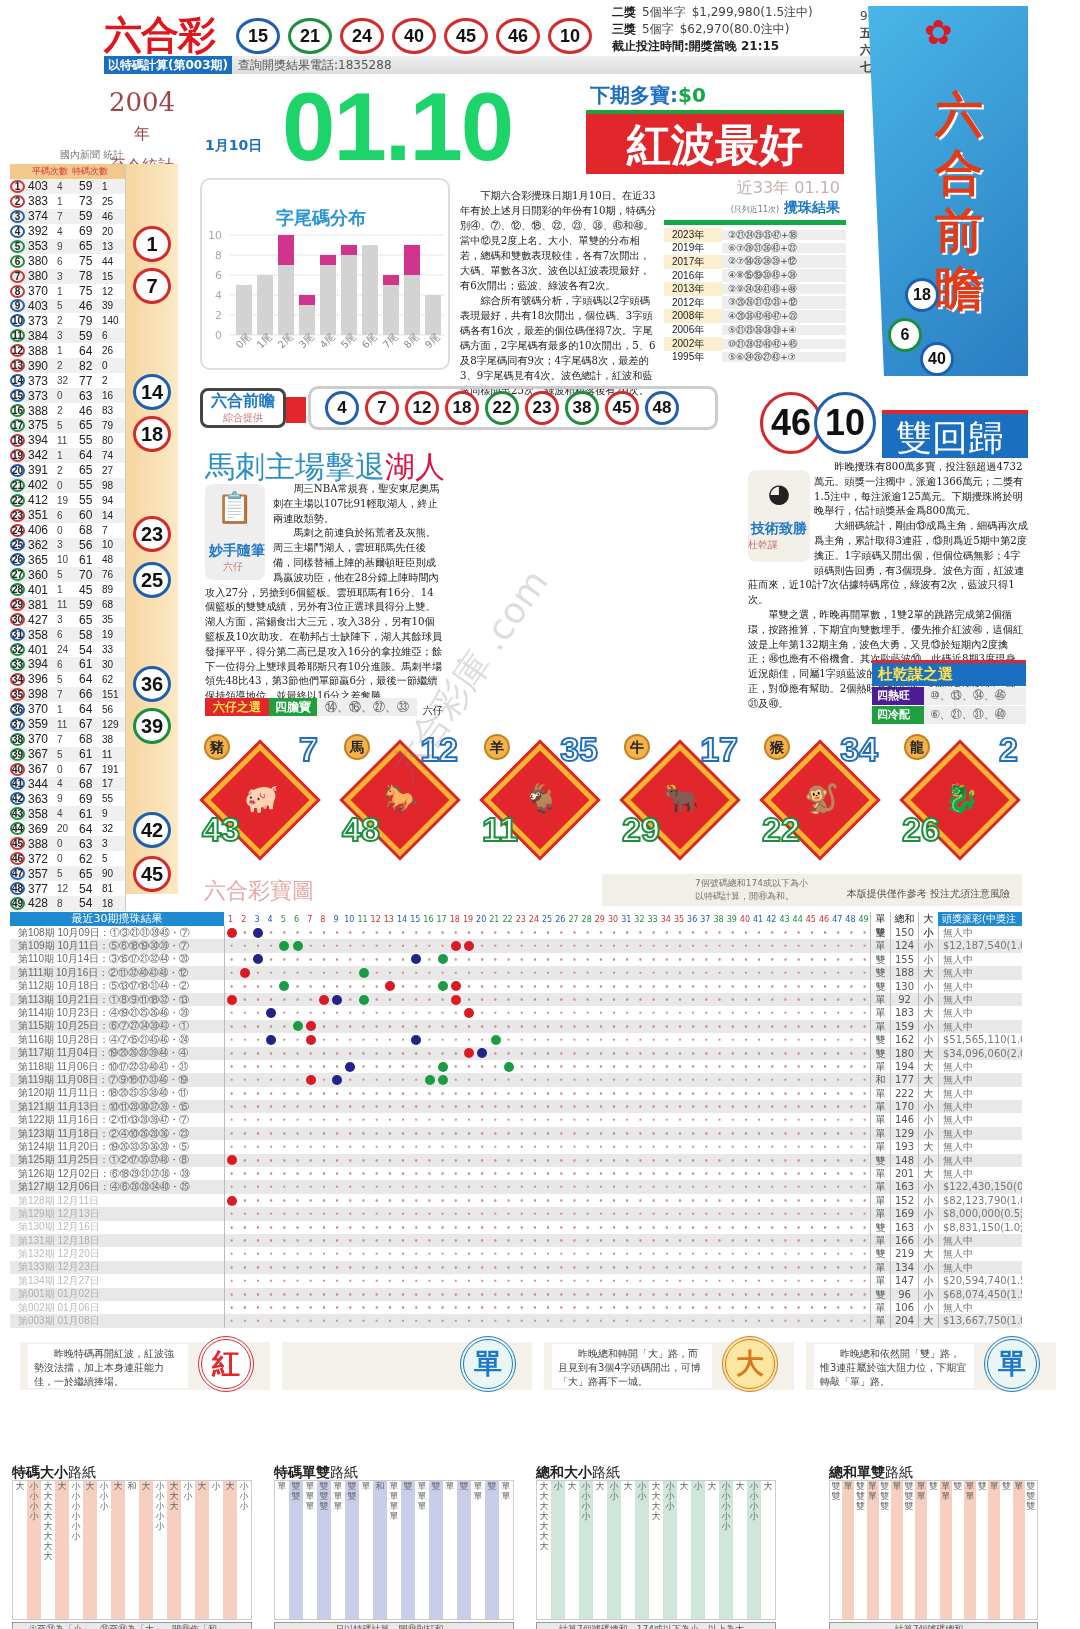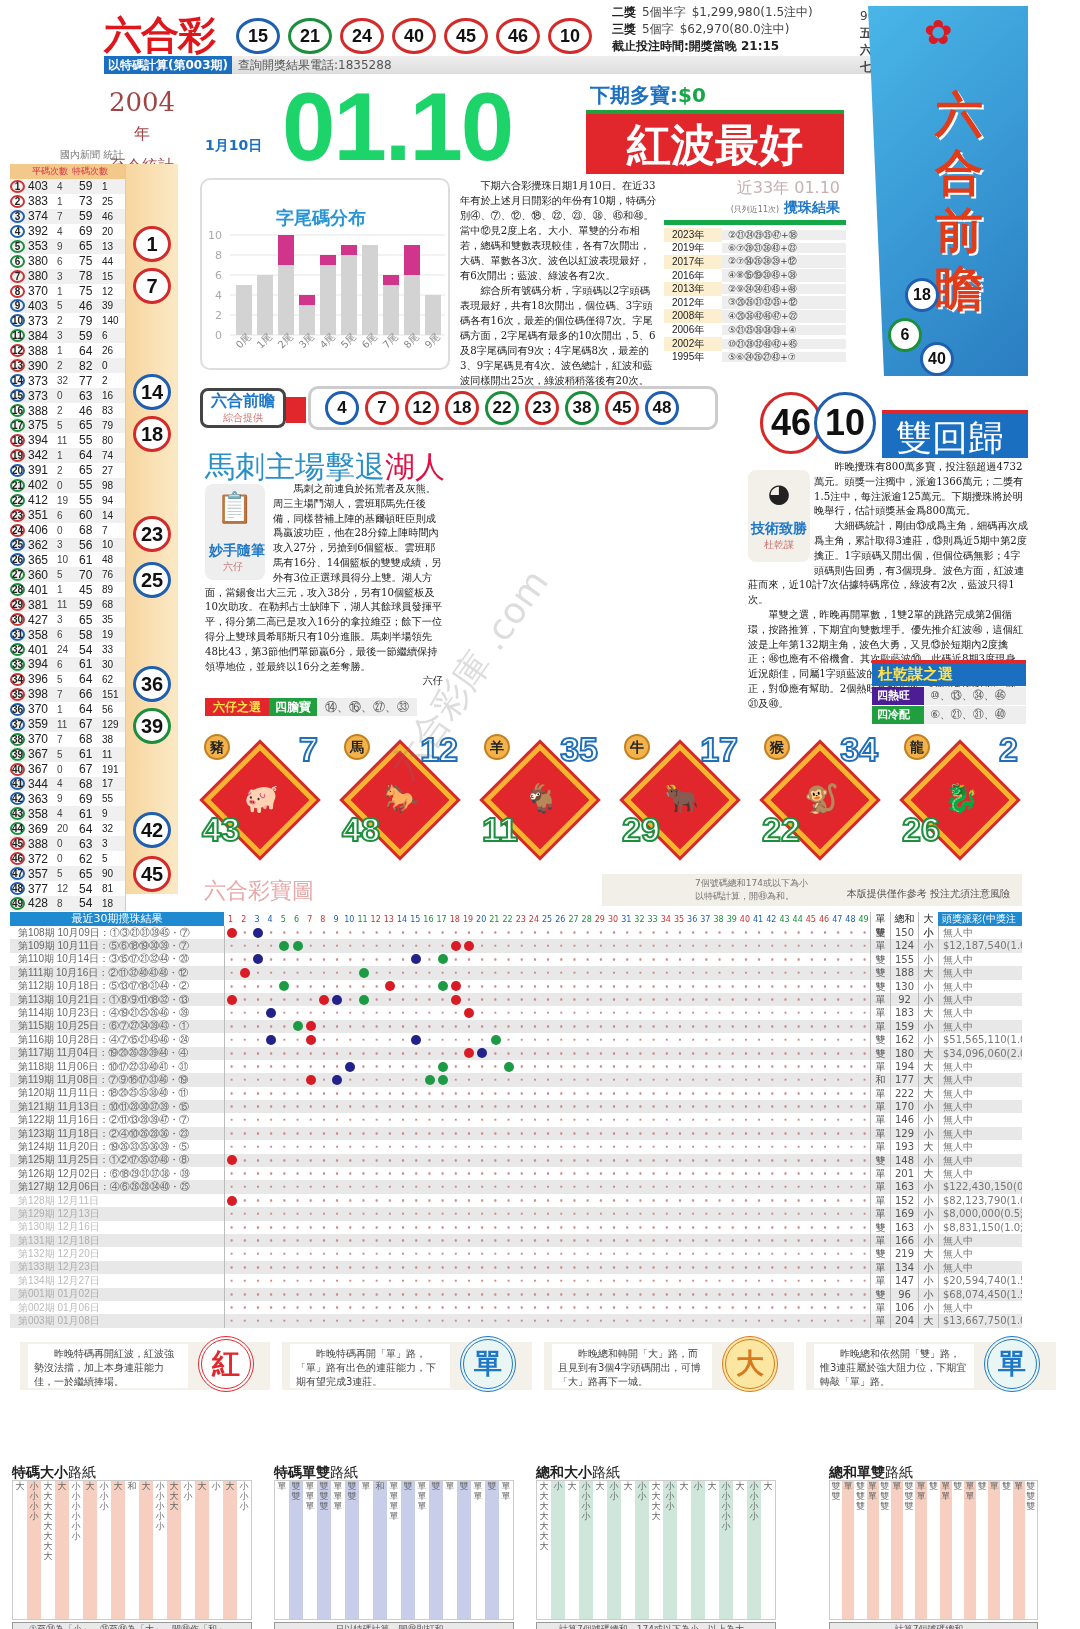--- a/index.html
+++ b/index.html
@@ -43,21 +43,21 @@
 #big-date{left:282px;top:72px;font-size:96px;font-weight:900;color:#1dd46a;font-family:"Liberation Sans",sans-serif;letter-spacing:-2px}
 #date-label{left:205px;top:137px;color:#1a6fc0;font-weight:bold;font-size:14px}
 #next-jackpot{left:590px;top:82px;color:#1a6fc0;font-weight:900;font-size:20px}
 #next-jackpot span{color:#14a848}
 #headline{left:586px;top:110px;width:258px;height:64px;background:#e1262c;color:#fff;font-size:44px;font-weight:900;text-align:center;line-height:62px;border-top:4px solid #209f3f}
 
 #chart-box{left:200px;top:178px;width:250px;height:192px;border:2px solid #ddd;border-radius:10px;background:#fff}
 #chart-title{left:276px;top:206px;color:#2a95d4;font-weight:900;font-size:18px}
 #chart-svg{left:200px;top:220px}
 
-#article1{left:460px;top:178px;width:200px;font-size:10.2px;line-height:15px;font-family:"DejaVu Serif",serif;color:#222}
+#article1{left:460px;top:188px;width:200px;font-size:10.2px;line-height:15px;font-family:"DejaVu Serif",serif;color:#222}
 #article1 p{text-indent:2em}
 
 #hist{left:664px;top:178px;width:182px}
 #hist-title{font-size:16px;color:#c9b0b0;text-align:right;padding-right:6px}
 #hist-sub{font-size:14px;color:#1f77c7;font-weight:900;text-align:right;padding-right:6px}
 #hist-sub small{font-size:8px;color:#777;font-weight:normal}
 #hist-bar{height:5px;background:#14a848;margin:3px 0}
 .hrow{display:flex;height:13.6px;font-size:10px;align-items:center}
 .hrow:nth-child(odd) .yr{background:#fbefcf}
 .hrow .yr{width:58px;padding-left:8px;font-family:"Liberation Sans",sans-serif}
@@ -82,21 +82,21 @@
 #pick6{left:205px;top:698px;height:18px;display:flex;font-size:12px;font-weight:bold}
 #pick6 .a{background:#e1262c;color:#ffe14a;padding:0 8px;line-height:18px}
 #pick6 .b{background:#209f3f;color:#fff;padding:0 6px;line-height:18px}
 #pick6 .c{background:#eee;color:#555;padding:0 8px;line-height:18px;font-weight:normal}
 
 #twin{left:760px;top:392px;display:flex}
 #twin .ball{width:62px;height:62px;font-size:36px;margin-right:-8px}
 #twin-title{left:882px;top:410px;width:146px;height:48px;background:#1a6fc0;color:#fff;font-size:36px;line-height:48px;padding-left:14px;border-top:4px solid #e1262c}
 #art3-icon{left:748px;top:470px;width:62px;height:92px;background:#f3f0ea;border-radius:8px}
 #art3-icon .t{position:absolute;left:0;top:50px;width:62px;text-align:center;color:#1f77c7;font-weight:900;font-size:14px}
-#art3-icon .s{position:absolute;left:0;top:68px;width:62px;text-align:center;color:#c77;font-size:10px}
+#art3-icon .s{position:absolute;left:0;top:68px;width:62px;color:#c77;font-size:10px}
 #article3{left:748px;top:460px;width:280px;font-size:10.2px;line-height:14.8px;font-family:"DejaVu Serif",serif}
 #article3 .float{float:left;width:66px;height:104px}
 #article3 p{text-indent:2em}
 #du-box{left:872px;top:660px;width:154px}
 #du-box .t{background:#1a6fc0;color:#ffe14a;font-weight:900;font-size:15px;padding:2px 6px;border-top:3px solid #e1262c}
 #du-box .r{display:flex;height:18px;font-size:11px;align-items:center;margin-top:1px}
 #du-box .r .k{color:#fff;font-weight:bold;padding:0 5px;line-height:18px;width:52px}
 #du-box .r .v{flex:1;background:#eee;padding-left:6px;color:#555;line-height:18px}
 
 #zodiac{left:200px;top:730px;width:840px;height:135px;display:flex;gap:0}
@@ -655,20 +655,21 @@
     <span class="ball green">22</span>
     <span class="ball red">23</span>
     <span class="ball green">38</span>
     <span class="ball red">45</span>
     <span class="ball blue">48</span>
   </div>
 
 <div class="abs" id="art2-title"><span>馬刺主場擊退</span><span class="b">湖人</span></div>
 <div class="abs" id="article2" style="top:482px">
   <div class="float"></div>
+  <p>周三NBA常規賽，聖安東尼奧馬刺在主場以107比91輕取湖人，終止兩連敗頹勢。</p>
   <p>馬刺之前連負於拓荒者及灰熊。周三主場鬥湖人，雲班耶馬先任後備，同樣替補上陣的基爾頓旺臣則成爲贏波功臣，他在28分鐘上陣時間內攻入27分，另搶到6個籃板。雲班耶馬有16分、14個籃板的雙雙成績，另外有3位正選球員得分上雙。湖人方面，當錫食出大三元，攻入38分，另有10個籃板及10次助攻。在勒邦占士缺陣下，湖人其餘球員發揮平平，得分第二高已是攻入16分的拿拉維亞；餘下一位得分上雙球員希耶斯只有10分進賬。馬刺半場領先48比43，第3節他們單節贏6分，最後一節繼續保持領導地位，並最終以16分之差奪勝。</p>
   <div class="sig">六仔</div>
 </div>
 <div class="abs" id="art2-icon" style="top:484px">
   <div style="font-size:30px;text-align:center;padding-top:6px">📋</div>
   <div class="t">妙手隨筆</div>
   <div class="s">六仔</div>
 </div>
 <div class="abs" id="pick6">
   <span class="a">六仔之選</span>
@@ -1108,21 +1109,20 @@
       <div class="prize">$13,667,750(1.0注中)</div>
     </div>
   </div>
 
 <div id="tips">
     <div class="tip" style="left: 20px;">
       <div class="txt">昨晚特碼再開紅波，紅波強勢沒法擋，加上本身連莊能力佳，一於繼續捧場。</div>
       <div class="badge" style="color: rgb(225, 38, 44); background: rgb(255, 255, 255); border: 4px double rgb(225, 38, 44);">紅</div>
     </div>
     <div class="tip" style="left: 282px;">
-      <div class="txt">昨晚特碼再開「單」路，「單」路有出色的連莊能力，下期有望完成3連莊。</div>
       <div class="badge" style="color: rgb(31, 119, 199); background: rgb(233, 246, 243); border: 4px double rgb(31, 119, 199);">單</div>
     </div>
     <div class="tip" style="left: 544px;">
       <div class="txt">昨晚總和轉開「大」路，而且見到有3個4字頭碼開出，可博「大」路再下一城。</div>
       <div class="badge" style="color: rgb(215, 122, 30); background: rgb(251, 230, 162); border: 4px double rgb(215, 122, 30);">大</div>
     </div>
     <div class="tip" style="left: 806px;">
       <div class="txt">昨晚總和依然開「雙」路，惟3連莊屬於強大阻力位，下期宜轉敲「單」路。</div>
       <div class="badge" style="color: rgb(31, 119, 199); background: rgb(233, 246, 243); border: 4px double rgb(31, 119, 199);">單</div>
     </div>

